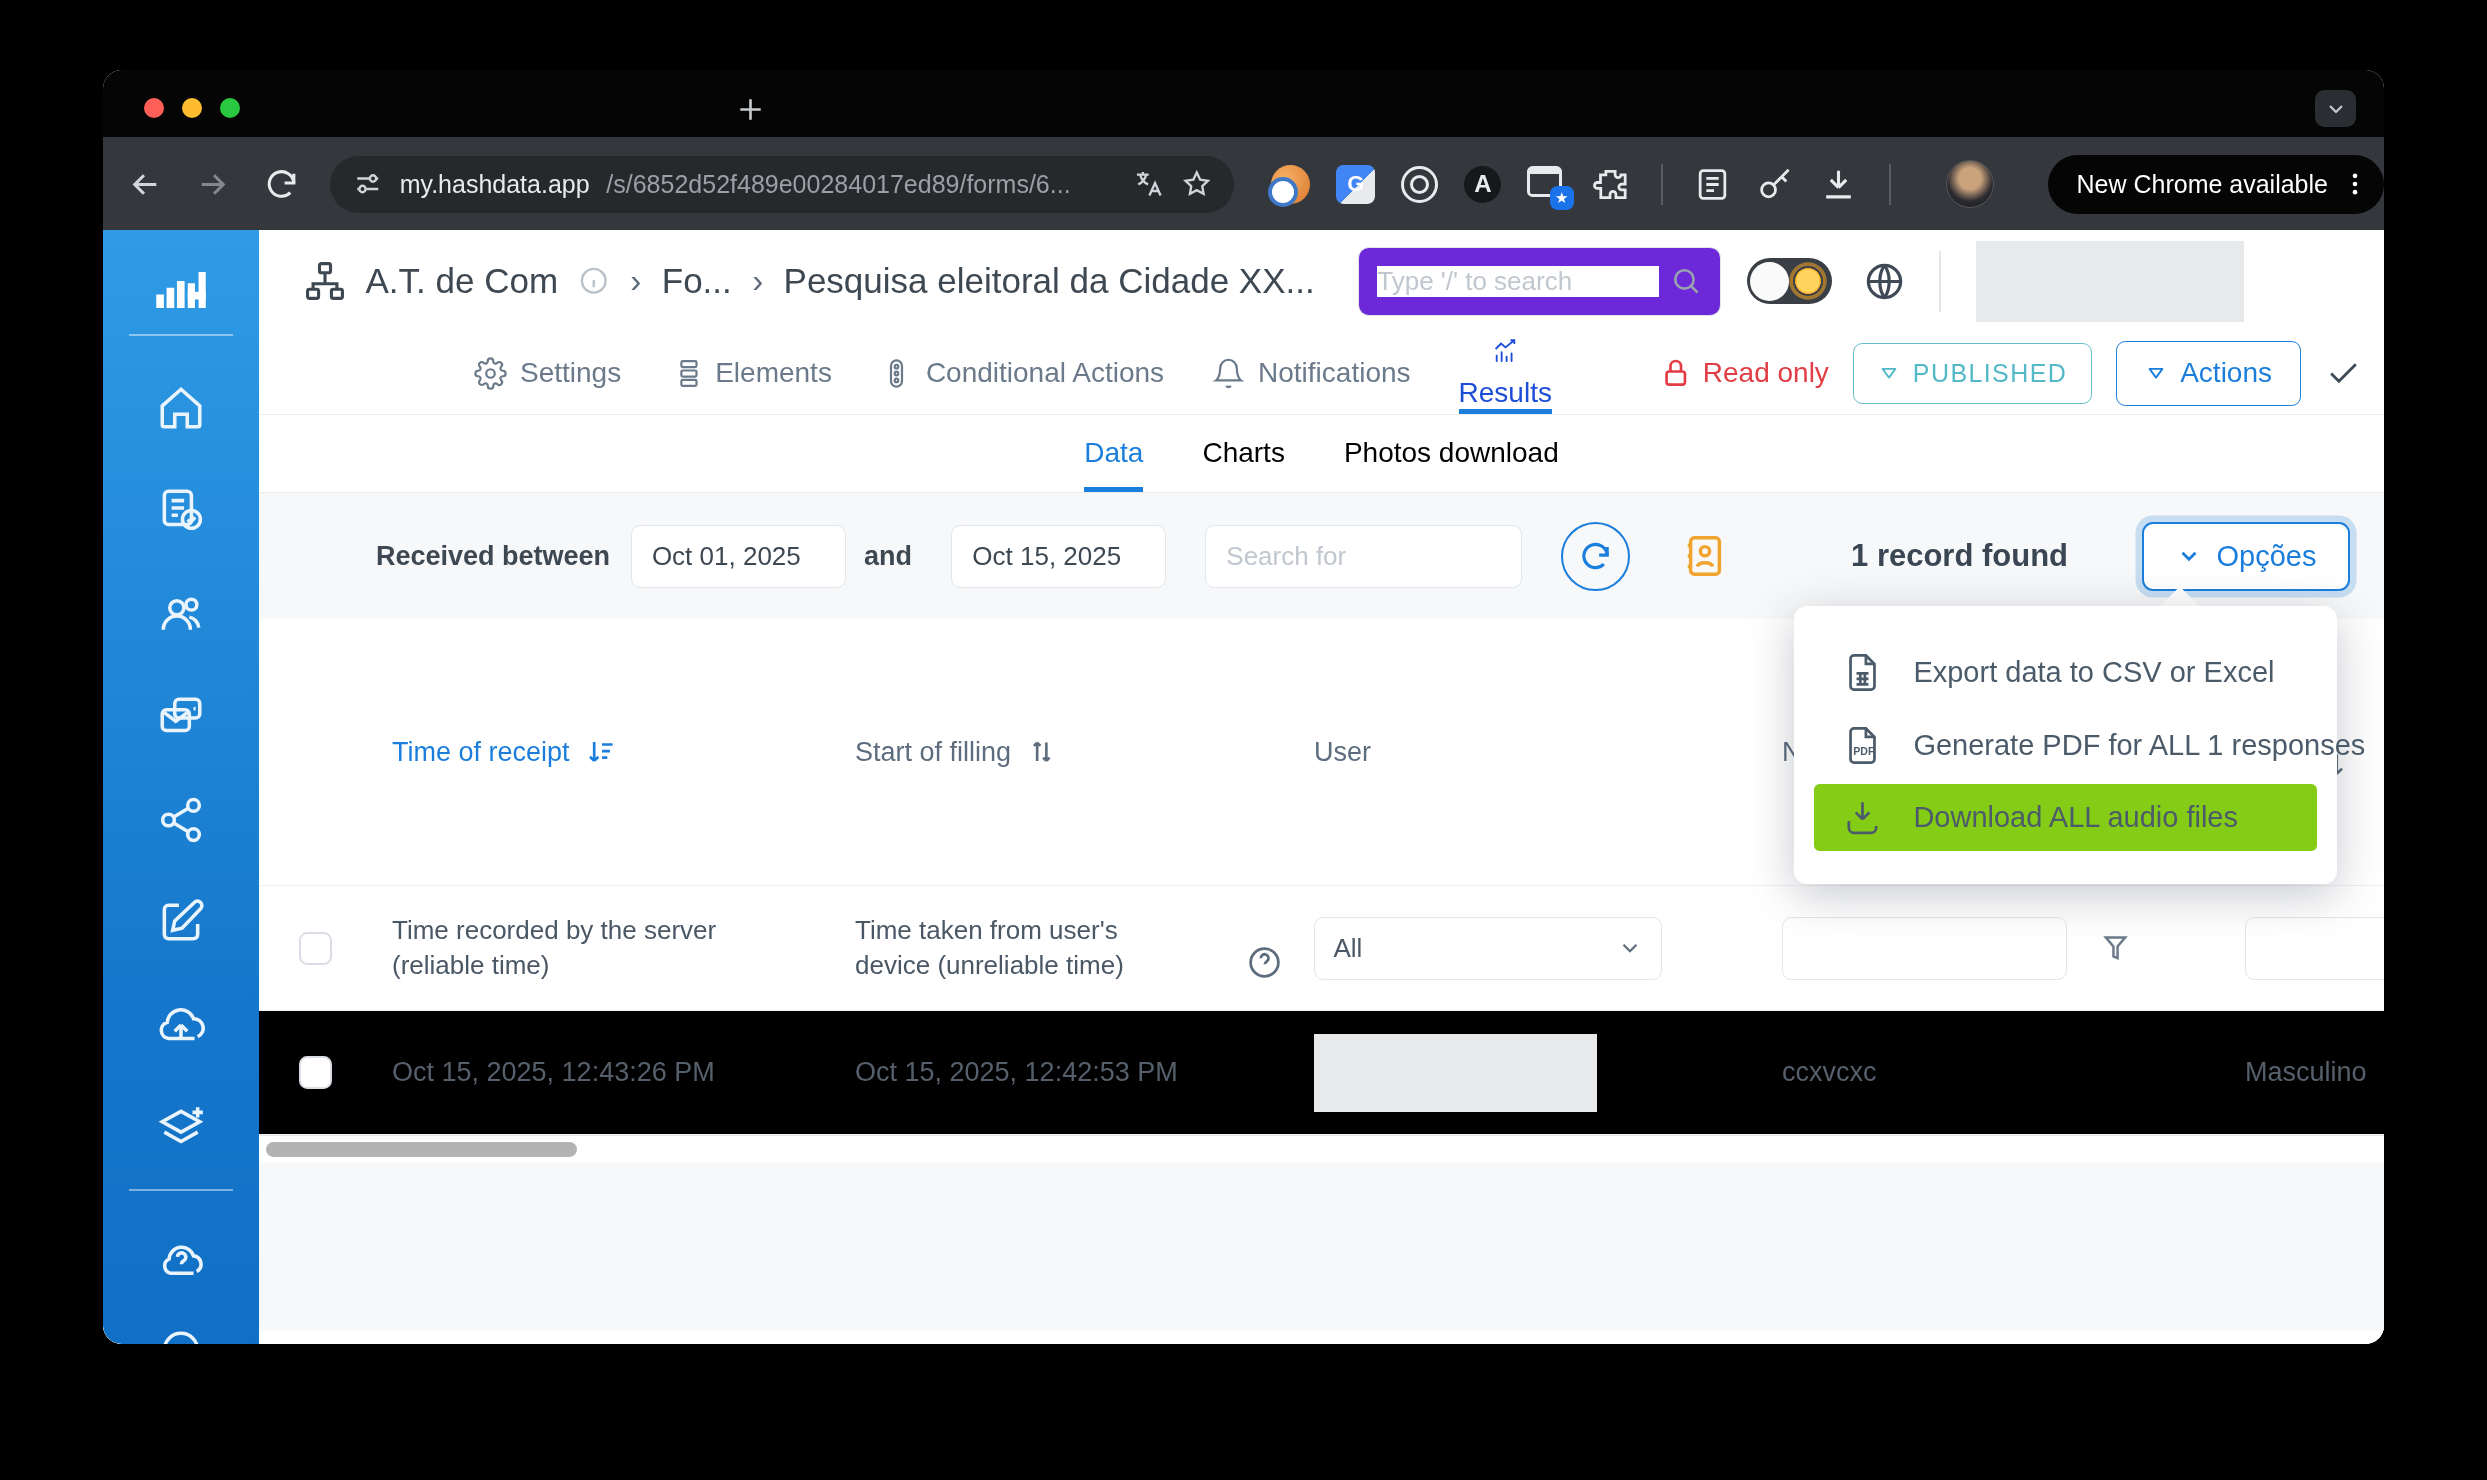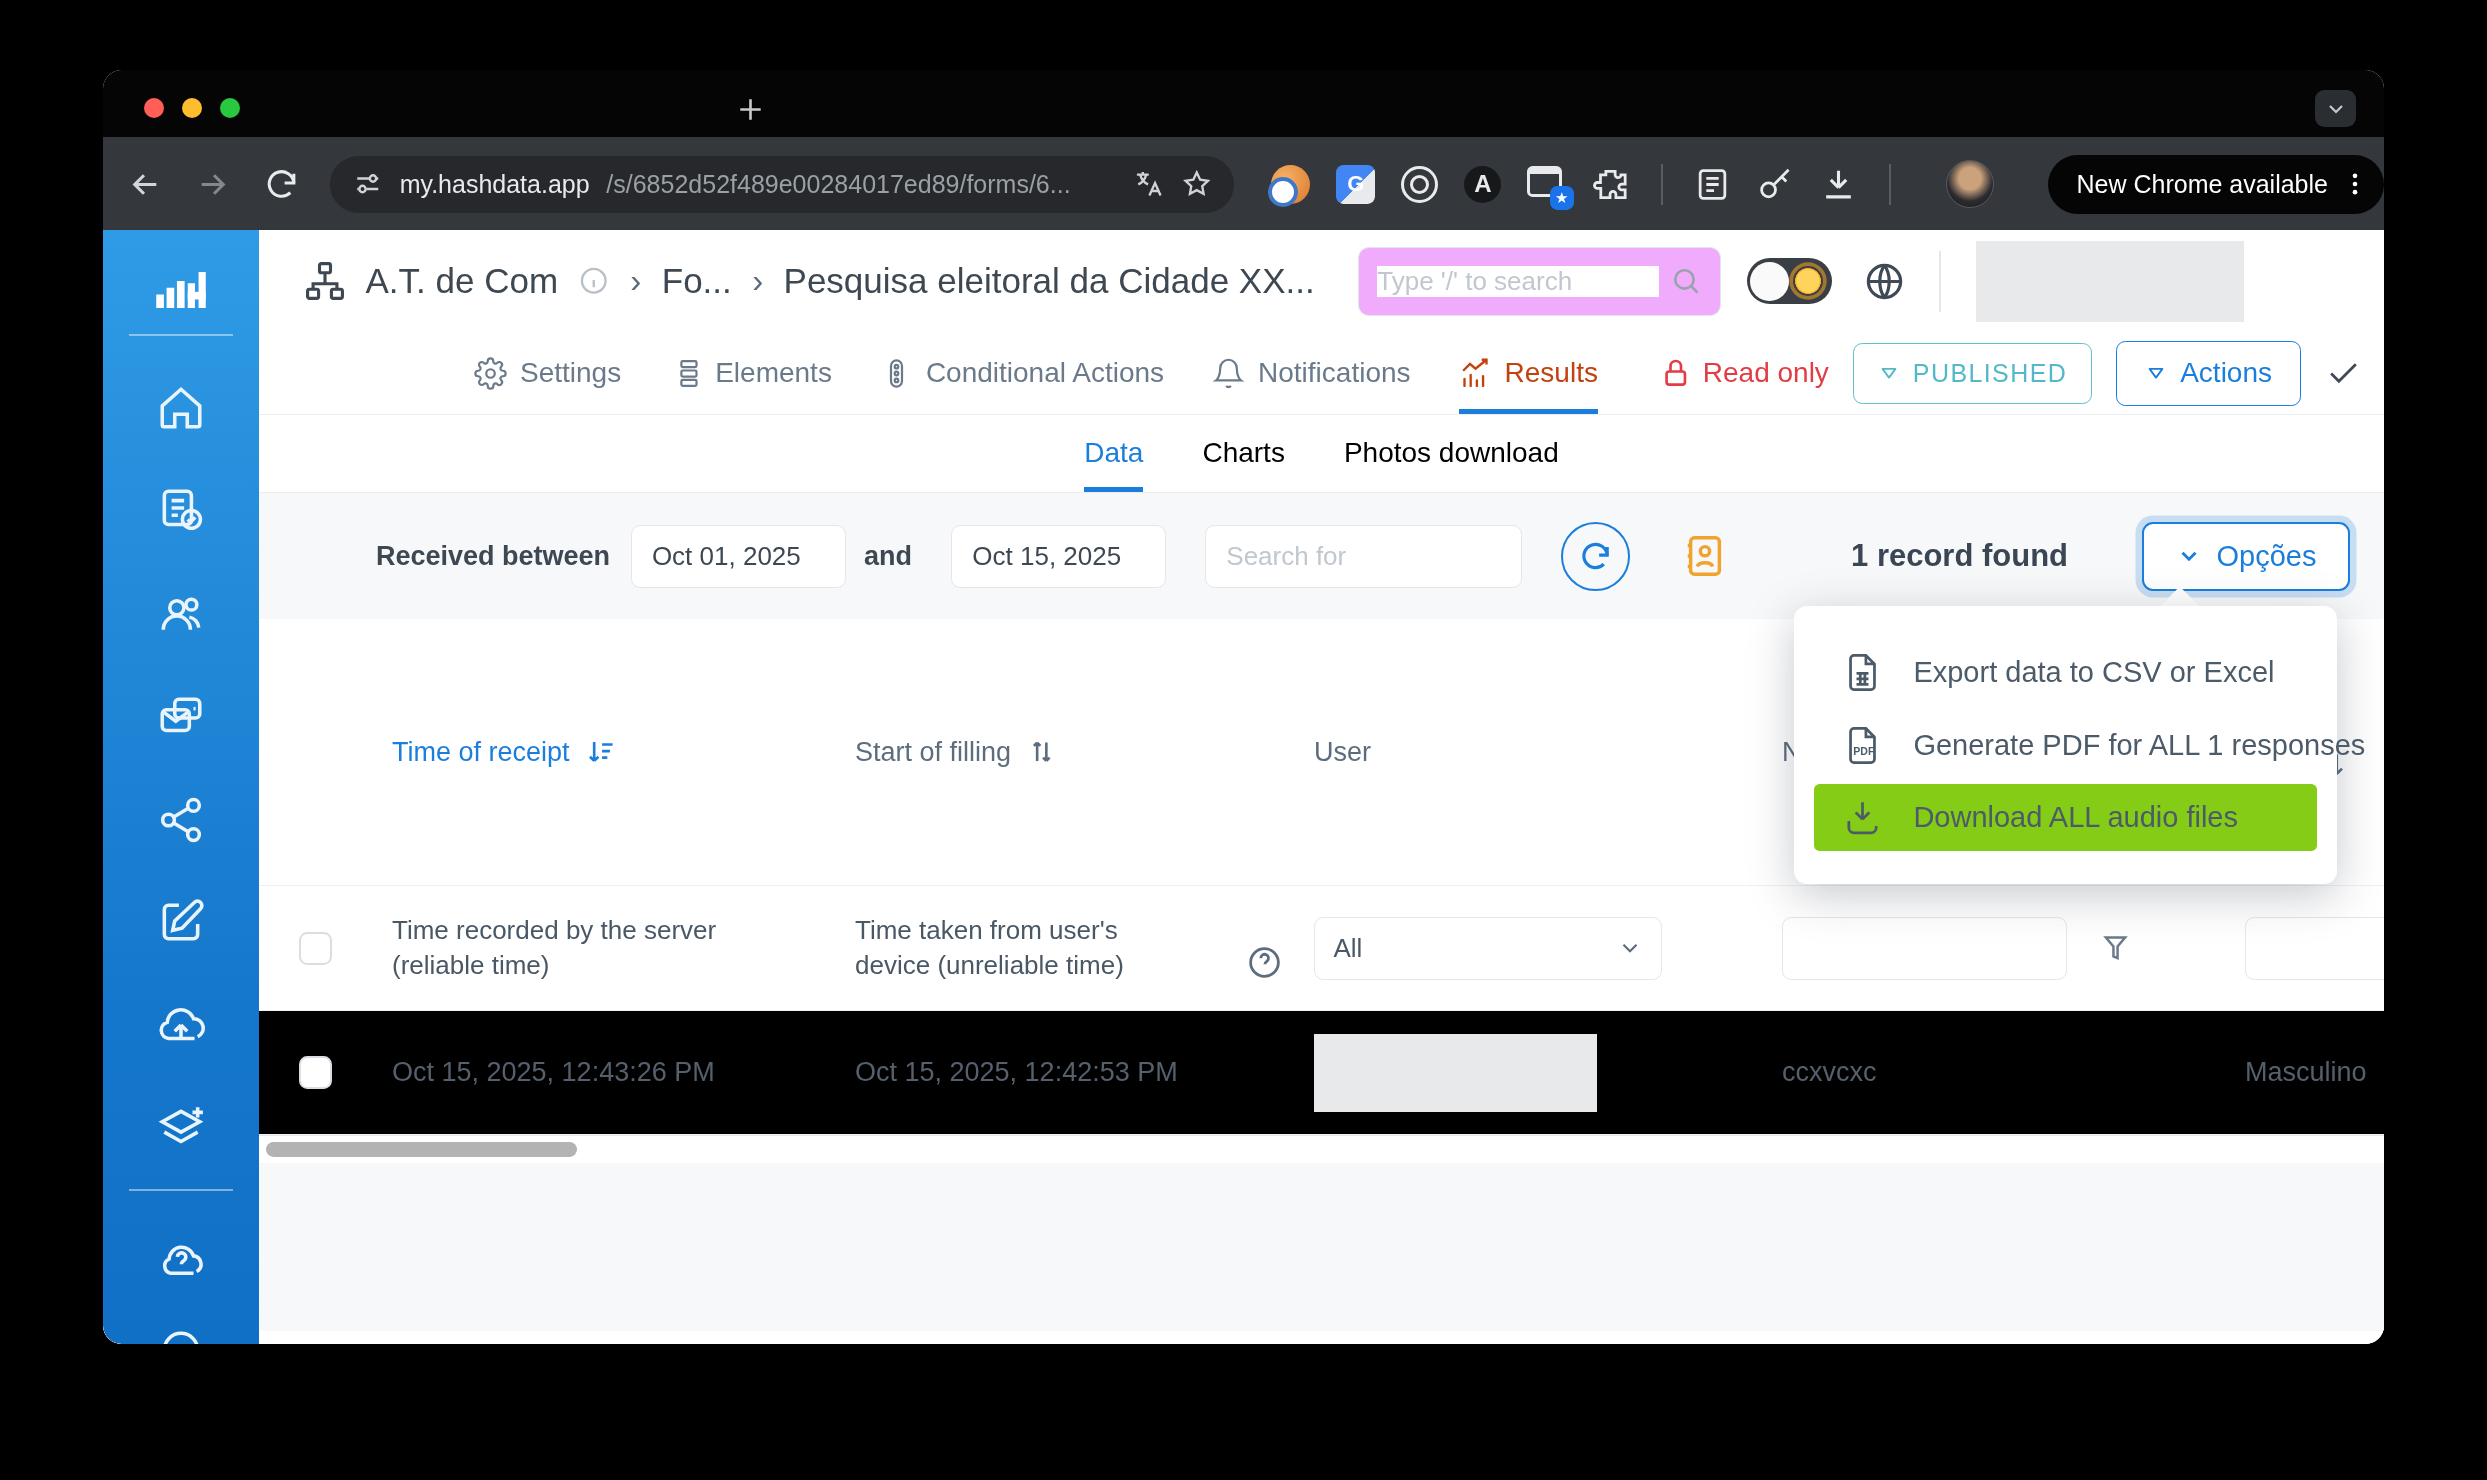--- a/index.html
+++ b/index.html
@@ -70,38 +70,38 @@
   .main { position:absolute; left:156px; top:0; width:2125px; height:1114px; overflow:hidden; background:#fff; }
 
   
   .apphead { height:102px; display:flex; align-items:center; padding:0 32px 0 44px; }
   .crumb-ico { width:44px; height:44px; color:#3d4852; }
   .crumb-org { margin-left:18.5px; font-size:35px; color:#3d4852; font-weight:500; white-space:nowrap; }
   .info-ico { width:31.5px; height:31.5px; color:#b9c0c8; margin-left:20.4px; }
   .crumb-sep { font-size:33px; color:#5d6b79; margin:0 20.4px; }
   .crumb-txt { font-size:35px; color:#3d4852; font-weight:500; white-space:nowrap; }
   .searchbox { margin-left:43px; width:363px; height:69px; border:1.9px solid #e3e6ea; border-radius:11px;
-               display:flex; align-items:center; padding:0 18.5px; gap:11px; background:#f0abfc; }
+               display:flex; align-items:center; padding:0 18.5px; gap:11px; background:#6d28d9; }
   .searchbox input { border:0; outline:0; flex:1; font-size:26px; color:#3d4852; font-family:inherit; min-width:0; }
   .searchbox input::placeholder { color:#c0c7cf; }
   .mag { width:31.5px; height:31.5px; color:#98a3ae; flex:none; }
   .toggle { margin-left:26px; width:85px; height:46px; border-radius:23px; background:#3a3e45; position:relative; flex:none; }
   .knob { position:absolute; left:3.7px; top:3.7px; width:39px; height:39px; border-radius:50%; background:#fafafa; }
   .sun { position:absolute; right:8.3px; top:8.3px; width:30px; height:30px; border-radius:50%;
          background:radial-gradient(circle,#ffd35c 0 52%, #f5a623 60%, transparent 62%); box-shadow:0 0 0 3.7px rgba(245,166,35,.55); }
   .globe { width:43px; height:43px; color:#3f4a56; margin-left:31.5px; flex:none; }
   .hd-sep { width:1.9px; height:61px; background:#e4e7ea; margin-left:33px; }
   .redact { margin-left:35px; width:268px; height:81px; background:#e7e9eb; flex:none; }
 
   
   .navrow { height:83px; display:flex; align-items:stretch; padding:0 22px 0 215px; border-bottom:1.9px solid #ededed; }
   .ntab { display:flex; align-items:center; gap:13px; margin-right:48px; color:#6b7a8a; font-size:28px; white-space:nowrap;
           border-bottom:5.6px solid transparent; padding-top:5.6px; }
   .ntab .tico { width:33px; height:33px; }
-  .ntab.active { color:#c2410c; border-bottom-color:#1b7edc; }
+  .ntab.active { color:#1d4ed8; border-bottom-color:#1b7edc;flex-direction:column; }
   .nav-right { margin-left:auto; display:flex; align-items:center; gap:24px; }
   .readonly { display:flex; align-items:center; gap:11px; color:#e23c44; font-size:28px; white-space:nowrap; }
   .lock { width:31.5px; height:31.5px; }
   .btn-pub { height:61px; border:1.9px solid #62bfcb; color:#53b9c8; border-radius:9.3px; background:#fff;
              display:flex; align-items:center; gap:13px; padding:0 24px; font-size:25px; letter-spacing:1.4px; white-space:nowrap; }
   .btn-act { height:65px; border:1.9px solid #1b7edc; color:#1b7edc; border-radius:9.3px; background:#fff;
              display:flex; align-items:center; gap:13px; padding:0 28px; font-size:28px; white-space:nowrap; }
   .tri { width:22px; height:22px; }
   .navcheck { width:37px; height:37px; color:#3f4a56; }
 

